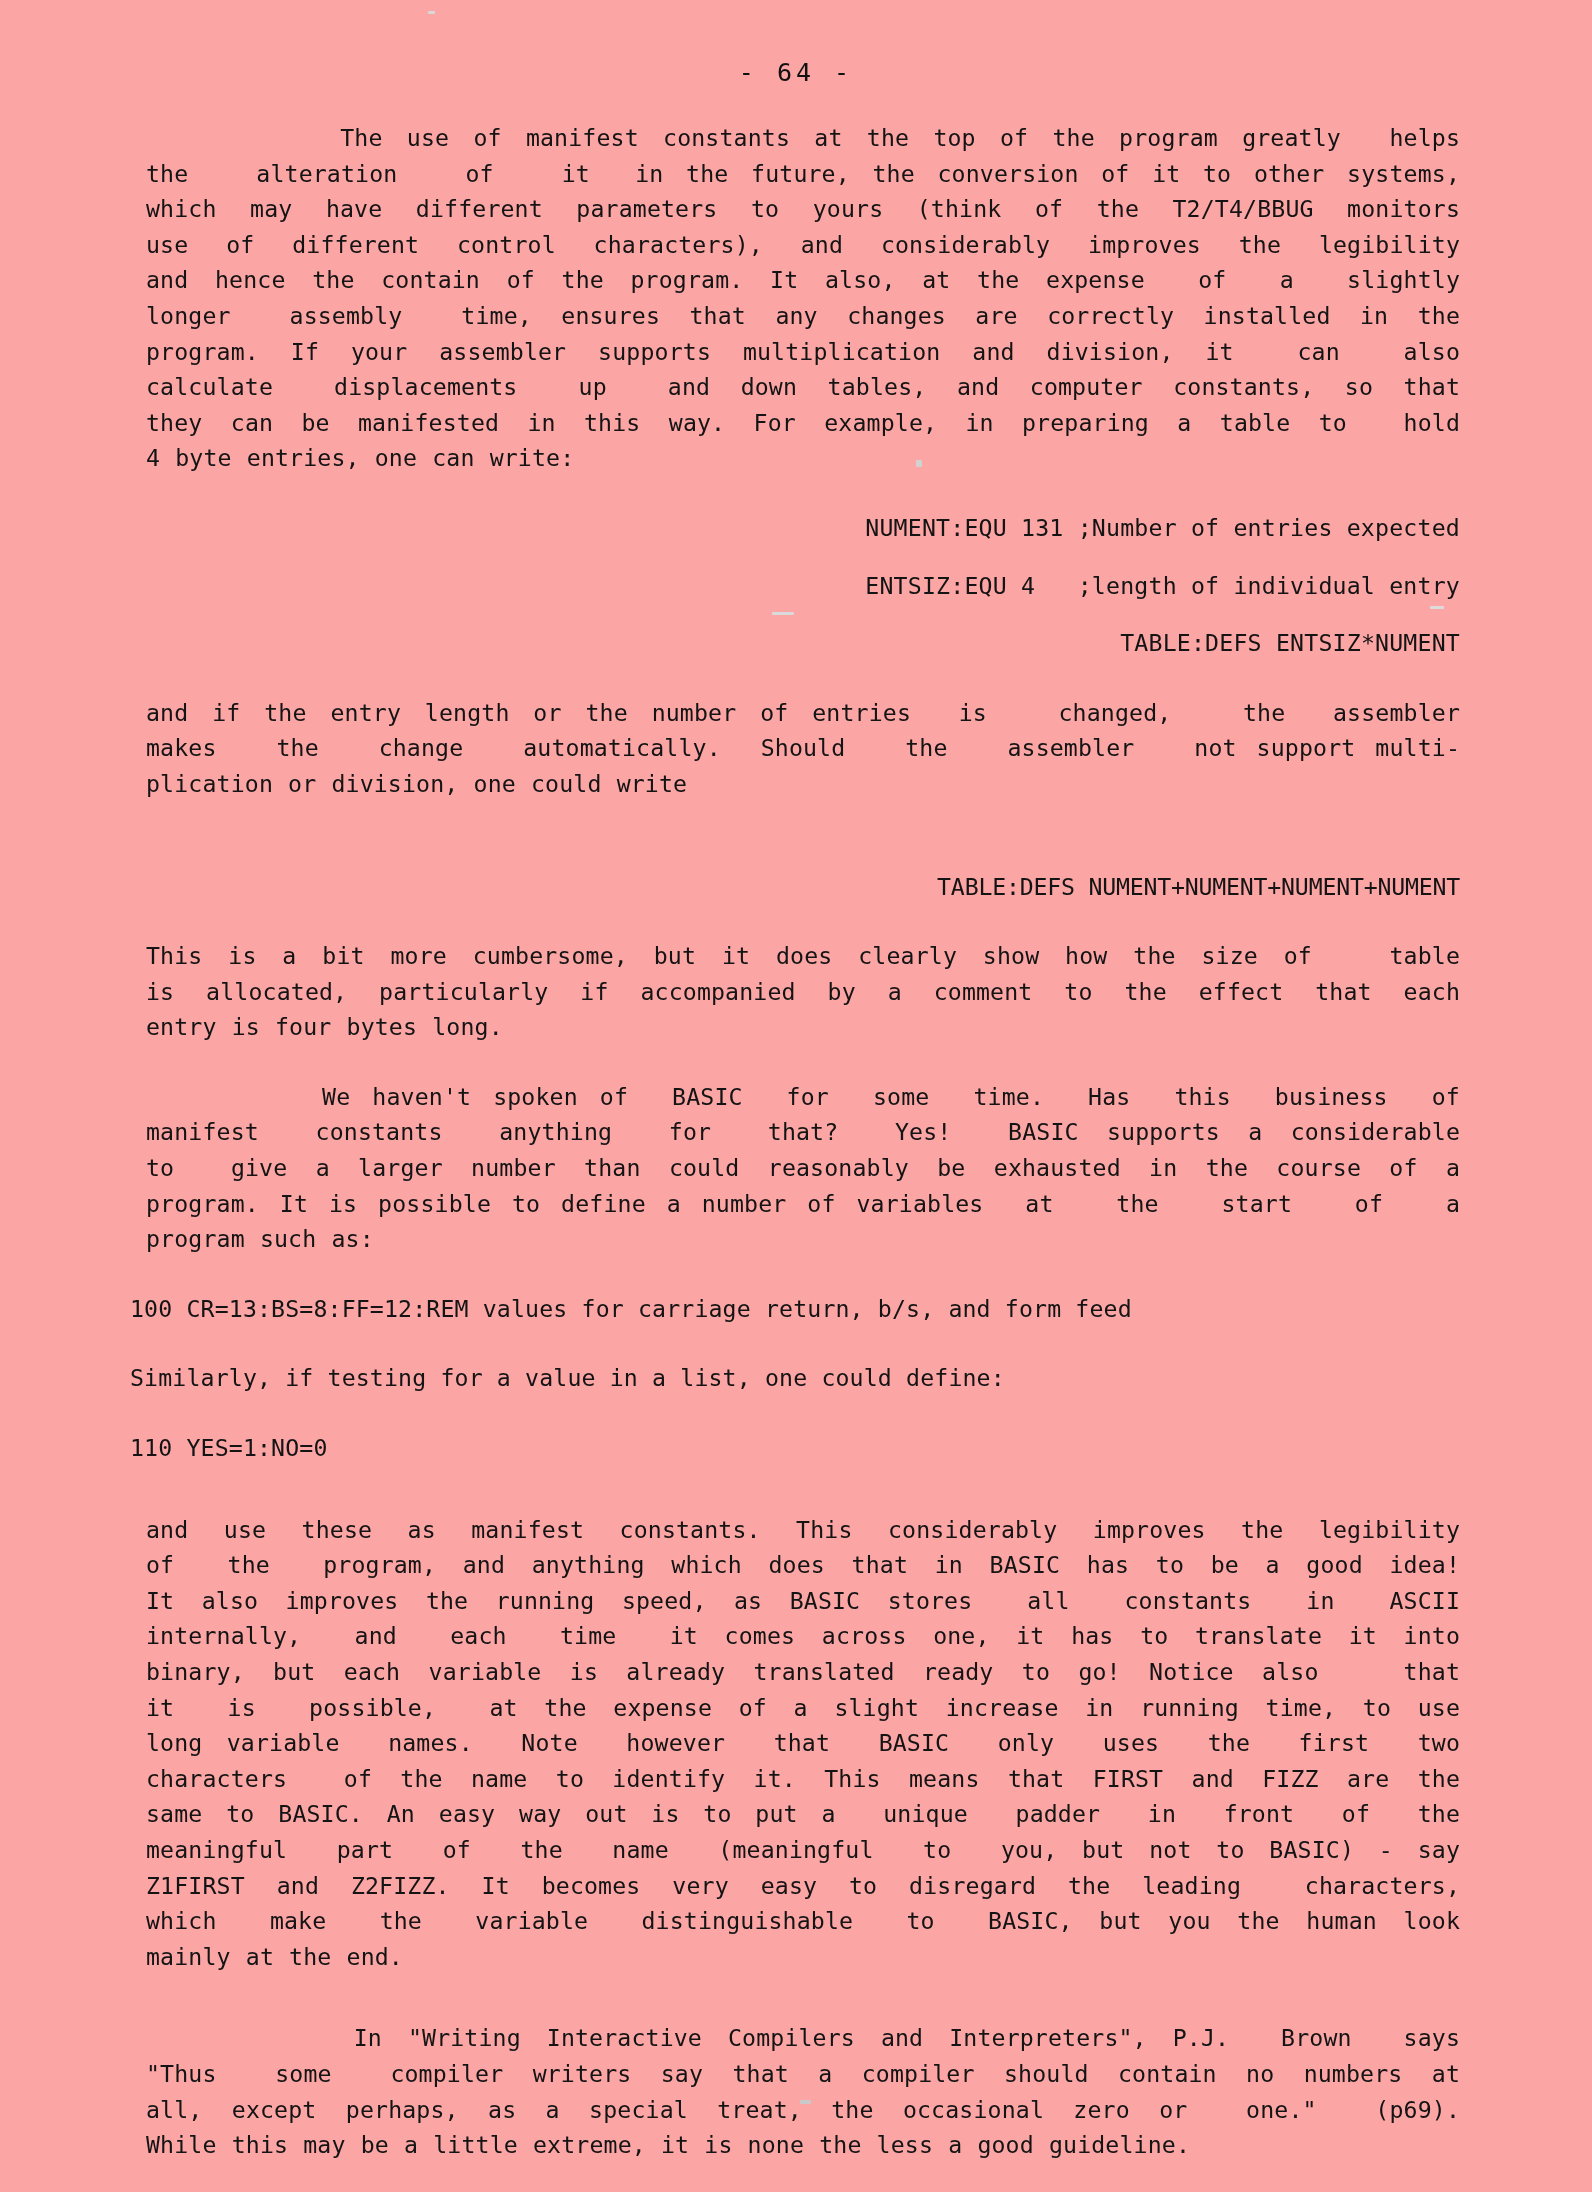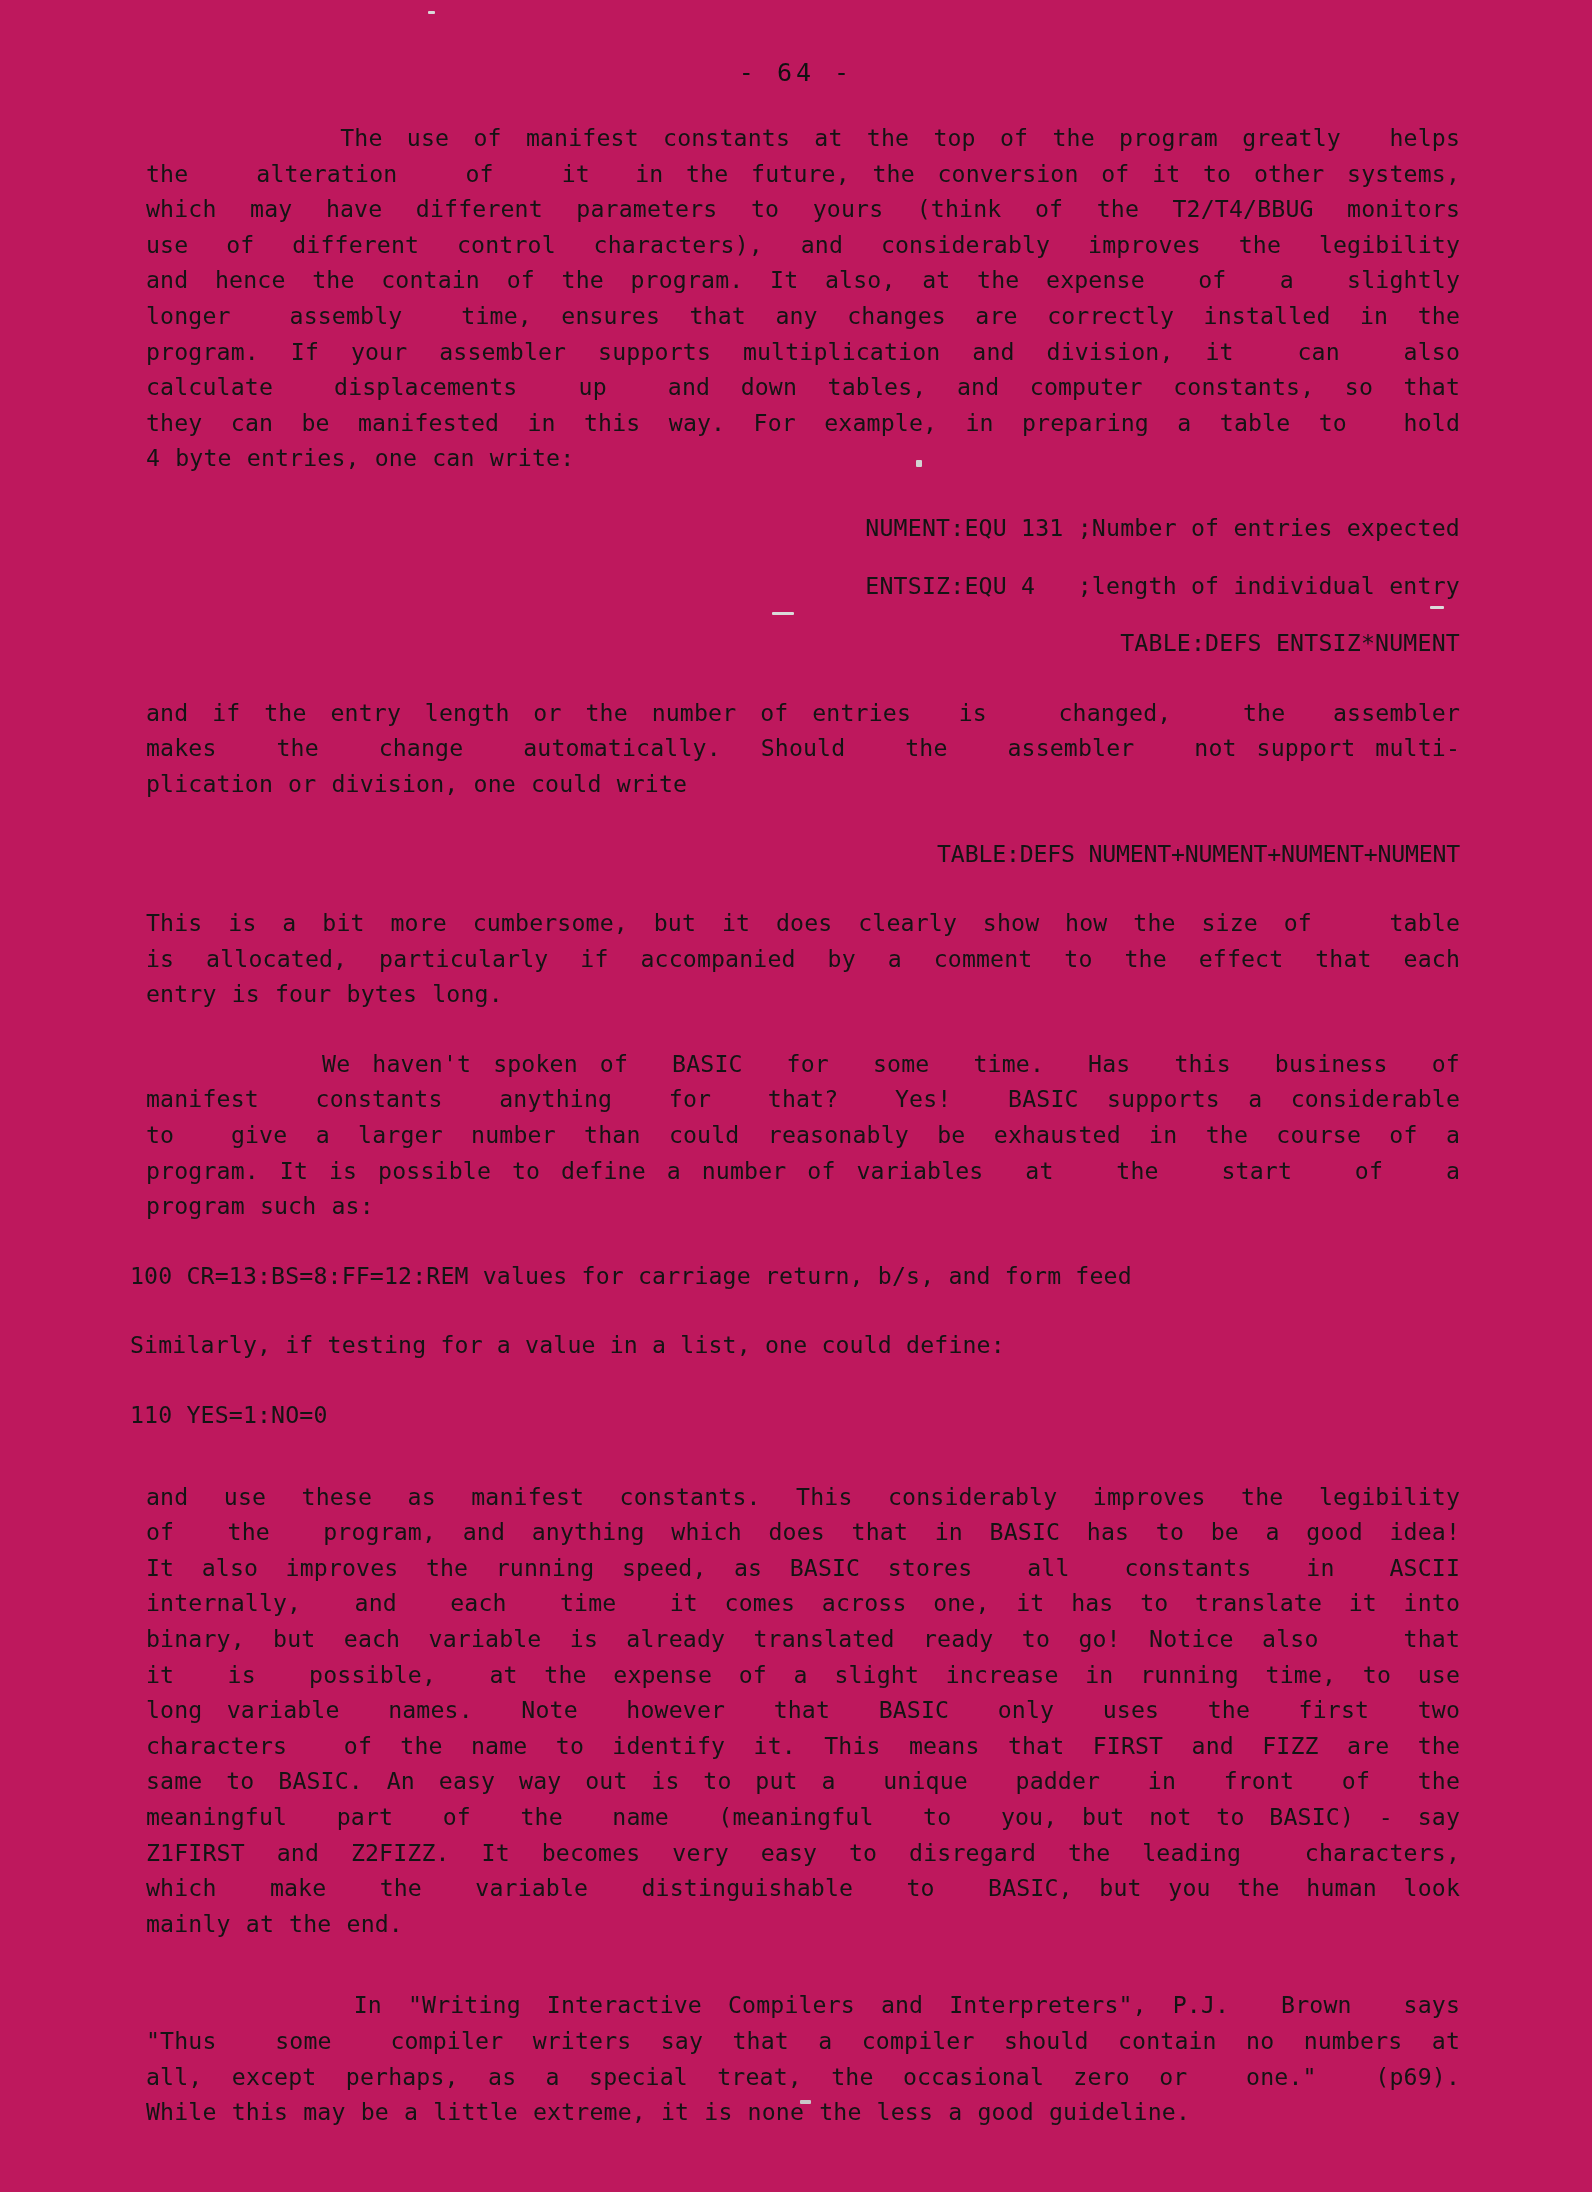--- a/index.html
+++ b/index.html
@@ -5,21 +5,21 @@
   html, body {
     margin: 0;
     padding: 0;
     background: #ffffff;
   }
 
   .page {
     position: relative;
     width: 1592px;
     height: 2192px;
-    background: #be185d;
+    background: #fca5a5;
     margin: 0 auto;
     overflow: hidden;
     font-family: "DejaVu Sans Mono", "Liberation Mono", monospace;
     color: #1a1a1a;
   }
 
   
   .page-number {
     position: absolute;
     top: 58px;
@@ -72,20 +72,21 @@
     line-height: 35.6px;
     white-space: pre;
     padding-left: 100px;
     letter-spacing: 0.2px;
     color: #141414;
     text-align: right;
   }
 
   .code-line.tight {
     letter-spacing: -0.2px;
+    margin-top: 33px;
   }
 
   .flush-line {
     font-size: 23.2px;
     line-height: 35.6px;
     white-space: pre;
     letter-spacing: 0.15px;
     color: #141414;
   }
 

